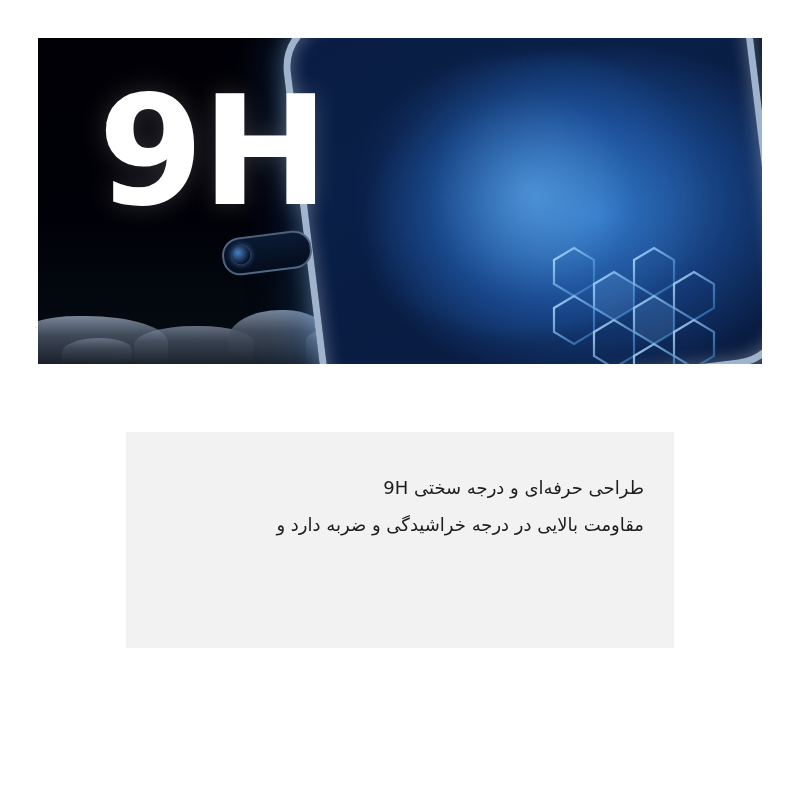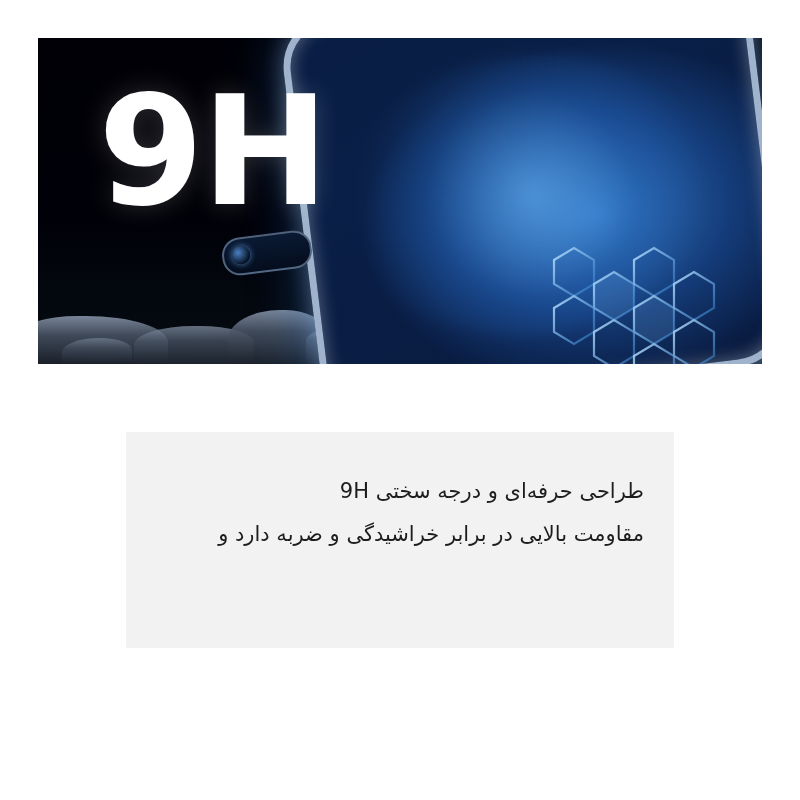--- a/index.html
+++ b/index.html
@@ -156,21 +156,21 @@
     background: #f2f2f2;
     box-sizing: border-box;
     padding: 38px 30px 30px 30px;
   }
   .caption p {
     margin: 0;
     text-align: right;
     direction: rtl;
     color: #1d1d1d;
     font-family: "DejaVu Sans", "Liberation Sans", sans-serif;
-    font-size: 21px;
+    font-size: 18px;
     line-height: 2.05;
     font-weight: 400;
   }
 </style>
 </head>
 <body>
 
 <div class="page">
 
   <div class="hero">
@@ -222,16 +222,16 @@
         <polygon points="78,44 98,32 118,44 118,68 98,80 78,68"></polygon>
         <polygon points="118,68 138,56 158,68 158,92 138,104 118,92"></polygon>
       </g>
     </svg>
 
     <div class="nine-h">9H</div>
   </div>
 
   <div class="caption">
     <p>طراحی حرفه‌ای و درجه سختی 9H</p>
-    <p>مقاومت بالایی در برابر خراشیدگی و ضربه دارد و</p>
+    <p>مقاومت بالایی در درجه خراشیدگی و ضربه دارد و</p>
   </div>
 
 </div>
 
 </body></html>

